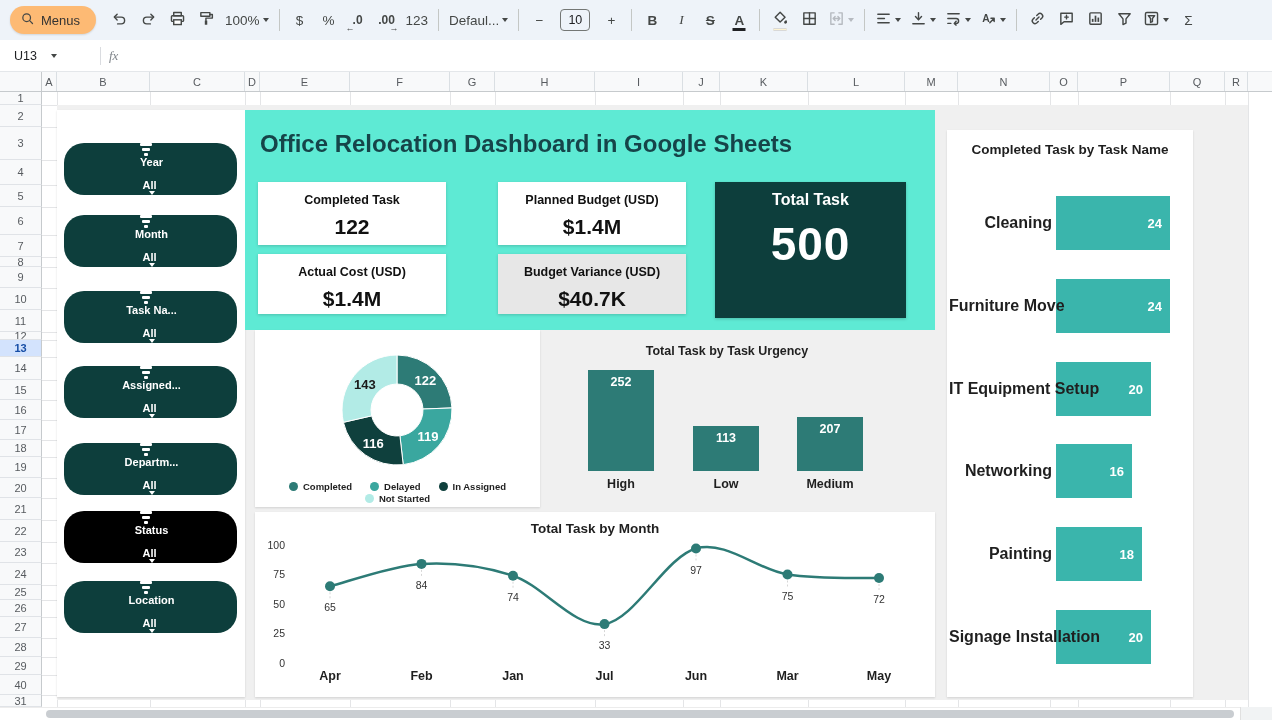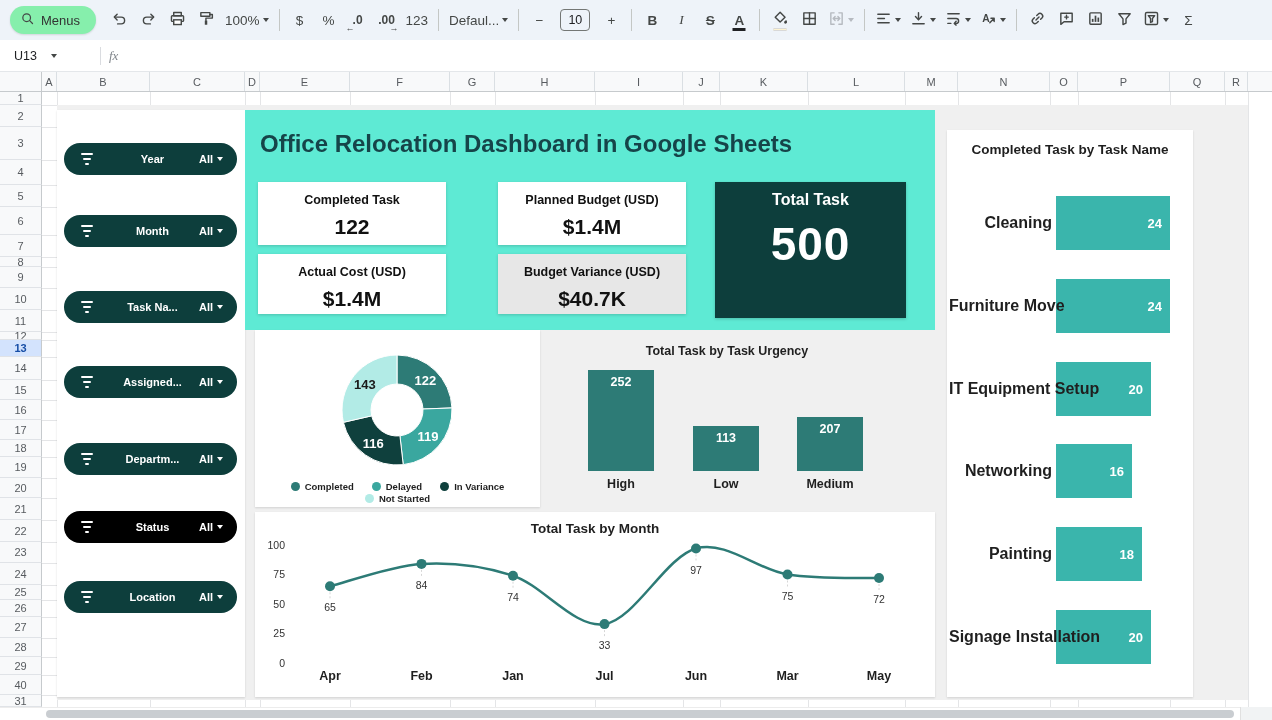--- a/index.html
+++ b/index.html
@@ -3,21 +3,21 @@
 <meta charset="utf-8">
 <style>
   * { box-sizing: border-box; margin: 0; padding: 0; }
   html,body { width:1272px; height:720px; overflow:hidden; background:#fff;
     font-family:"Liberation Sans", sans-serif; }
   .app { position:relative; width:1272px; height:720px; }
 
   
   .toolbar { position:absolute; left:0; top:0; width:1272px; height:40px;
     background:#eef3f9; display:flex; align-items:center; padding-left:10px; gap:1px; }
-  .tb-pill { display:flex; align-items:center; gap:6px; background:#86efac; height:28px;
+  .tb-pill { display:flex; align-items:center; gap:6px; background:#fdba74; height:28px;
     border-radius:14px; padding:0 16px 0 10px; margin-right:8px; box-shadow:0 1px 2px rgba(0,0,0,.12);
     font-size:13px; color:#333; cursor:pointer; }
   .tb-pill svg { width:15px; height:15px; }
   .tb-btn { min-width:28px; height:28px; border-radius:4px; display:flex; align-items:center;
     justify-content:center; color:#444746; font-size:13.5px; padding:0 4px; cursor:pointer; gap:3px; }
   .tb-btn svg { width:17px; height:17px; }
   .tb-btn.disabled { color:#b6bac0; }
   .tb-divider { width:1px; height:22px; background:#c4c7c5; margin:0 5px; }
   .caret { width:0; height:0; border-left:3.5px solid transparent; border-right:3.5px solid transparent;
     border-top:4px solid #444746; display:inline-block; }
@@ -56,22 +56,22 @@
     align-items:center; justify-content:center; font-size:11px; color:#575b5f; overflow:hidden; }
   .rh.selected { background:#d3e3fd; color:#174ea6; font-weight:bold; }
 
   .sheet { position:absolute; left:42px; top:92px; width:1230px; height:615px; background:#fff; overflow:hidden; }
   .gl { position:absolute; background:#e4e5e7; z-index:1; }
   .dash-bg { position:absolute; left:15px; top:13px; width:1191px; height:595px; background:#f0f0f0; z-index:2; }
   .panel { position:absolute; background:#fff; z-index:3; box-shadow:0 1px 2px rgba(0,0,0,.13); }
 
   
   .sidebar { left:15px; top:18px; width:188px; height:587px; }
-  .slicer { position:absolute; left:7px; width:173px; height:32px; border-radius:20px;
-    display:flex; align-items:center; padding:0 14px 0 16px; cursor:pointer; }
+  .slicer { position:absolute; left:7px; width:173px; height:52px; border-radius:20px;
+    display:flex; align-items:center; padding:0 14px 0 16px; cursor:pointer;flex-direction:column; }
   .slicer .f-icon { width:14px; display:flex; flex-direction:column; align-items:center; gap:2.5px; margin-right:12px; }
   .slicer .f-icon span { height:2.5px; background:#fff; border-radius:1px; display:block; }
   .slicer .lbl { flex:1; color:#fff; font-size:11px; font-weight:bold; text-align:center; }
   .slicer .all { color:#fff; font-size:11px; font-weight:bold; margin-right:4px; }
   .slicer .caret { border-top-color:#fff; border-left-width:3px; border-right-width:3px; }
 
   .kpi-band { position:absolute; left:203px; top:18px; width:690px; height:220px; background:#5eead4; z-index:3; }
   .dash-title { position:absolute; left:15px; top:20px; font-size:24px; font-weight:bold; color:#164449; white-space:nowrap; }
   .kpi-card { position:absolute; width:188px; box-shadow:0 1px 3px rgba(0,0,0,.18); background:#fff; text-align:center; }
   .kpi-card .k-lbl { font-size:12.5px; font-weight:bold; color:#111; margin-top:11px; }
@@ -476,21 +476,21 @@
           <span class="leg-item">
             <span class="dot" style="background: rgb(45, 123, 118);"></span>
             <span class="leg-lbl">Completed</span>
           </span>
           <span class="leg-item">
             <span class="dot" style="background: rgb(58, 167, 159);"></span>
             <span class="leg-lbl">Delayed</span>
           </span>
           <span class="leg-item">
             <span class="dot" style="background: rgb(15, 64, 61);"></span>
-            <span class="leg-lbl">In Variance</span>
+            <span class="leg-lbl">In Assigned</span>
           </span>
           <span class="leg-item">
             <span class="dot" style="background: rgb(178, 235, 230);"></span>
             <span class="leg-lbl">Not Started</span>
           </span>
         </div>
     </div>
 
     <div class="urgency">
       <div class="chart-title">Total Task by Task Urgency</div>

